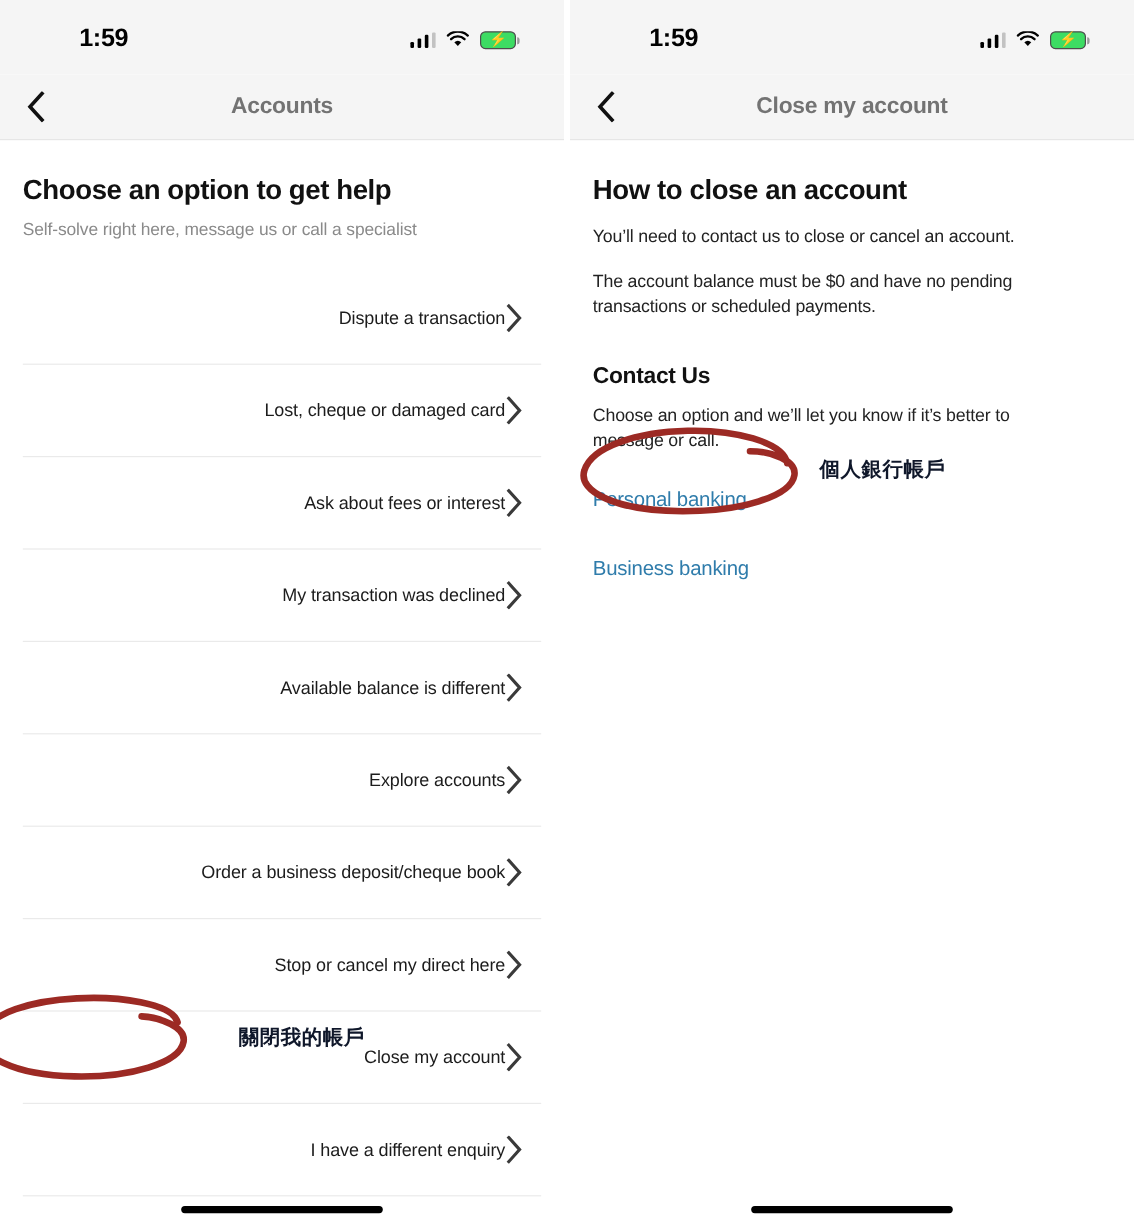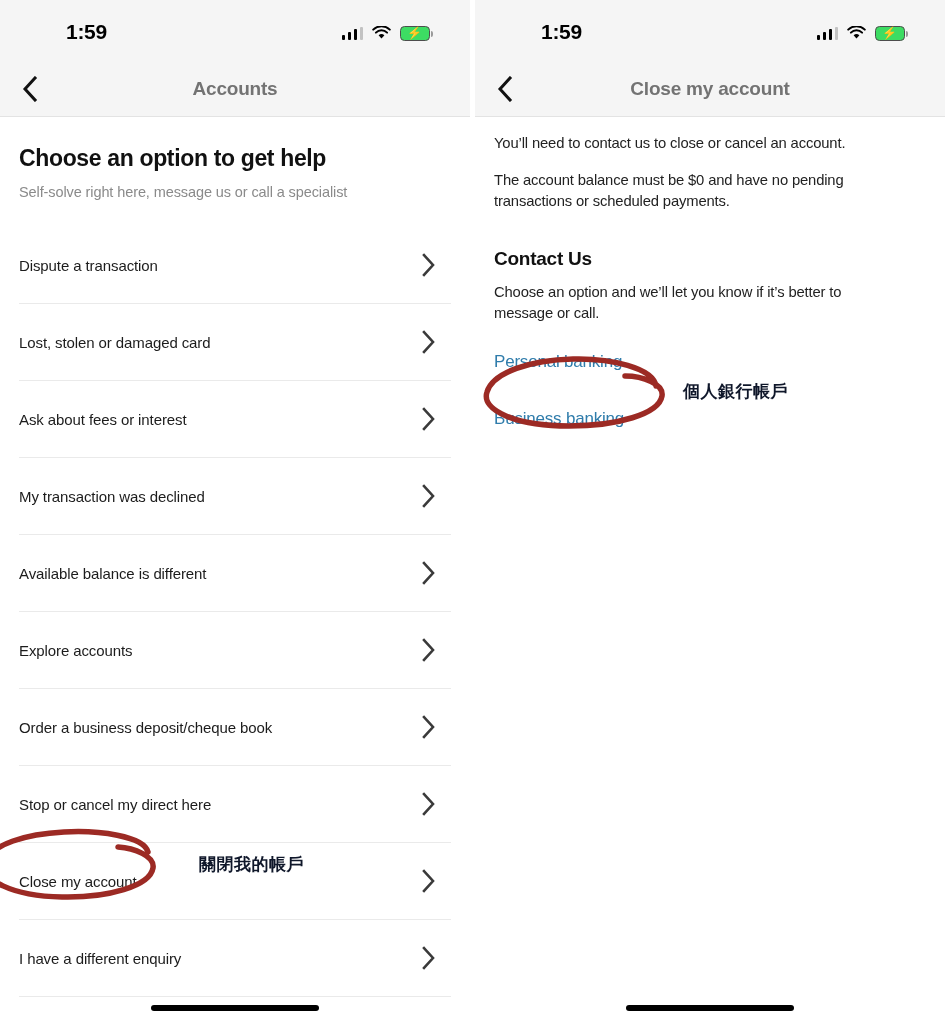--- a/index.html
+++ b/index.html
@@ -113,21 +113,21 @@
     letter-spacing: -0.1px;
   }
 
   
   .list { margin-top: 27px; }
   .list-item {
     height: 77px;
     border-bottom: 1px solid #eaeaea;
     display: flex;
     align-items: center;
-    justify-content: space-between;
+    justify-content: flex-end;
     cursor: pointer;
     position: relative;
   }
   .list-item .label {
     font-size: 15px;
     color: #1c1c1c;
     letter-spacing: -0.1px;
   }
   .chev-right { margin-right: 15px; display:flex; }
 
@@ -242,21 +242,21 @@
       <div class="list">
         <div class="list-item">
           <span class="label">Dispute a transaction</span>
           <span class="chev-right">
             <svg width="15" height="24" viewBox="0 0 15 24">
                 <path d="M3 2 L12 12 L3 22" stroke="#3a3a3a" stroke-width="2.6" fill="none" stroke-linecap="square"></path>
               </svg>
           </span>
         </div>
         <div class="list-item">
-          <span class="label">Lost, stolen or damaged card</span>
+          <span class="label">Lost, cheque or damaged card</span>
           <span class="chev-right">
             <svg width="15" height="24" viewBox="0 0 15 24">
                 <path d="M3 2 L12 12 L3 22" stroke="#3a3a3a" stroke-width="2.6" fill="none" stroke-linecap="square"></path>
               </svg>
           </span>
         </div>
         <div class="list-item">
           <span class="label">Ask about fees or interest</span>
           <span class="chev-right">
             <svg width="15" height="24" viewBox="0 0 15 24">
@@ -361,20 +361,21 @@
     <div class="navbar">
       <div class="nav-back">
         <svg width="16" height="26" viewBox="0 0 16 26">
           <path d="M13 2 L3 13 L13 24" stroke="#111" stroke-width="3" fill="none" stroke-linecap="square"></path>
         </svg>
       </div>
       <div class="nav-title">Close my account</div>
     </div>
 
     <div class="content">
+      <div class="body-h1">How to close an account</div>
       <div class="body-p">You’ll need to contact us to close or cancel an account.</div>
       <div class="body-p">The account balance must be $0 and have no pending transactions or scheduled payments.</div>
       <div class="body-h2">Contact Us</div>
       <div class="body-p2">Choose an option and we’ll let you know if it’s better to message or call.</div>
 
       <div class="link-row">
         <a class="blue-link">Personal banking</a><br>
         <a class="blue-link second">Business banking</a>
       </div>
     </div>

